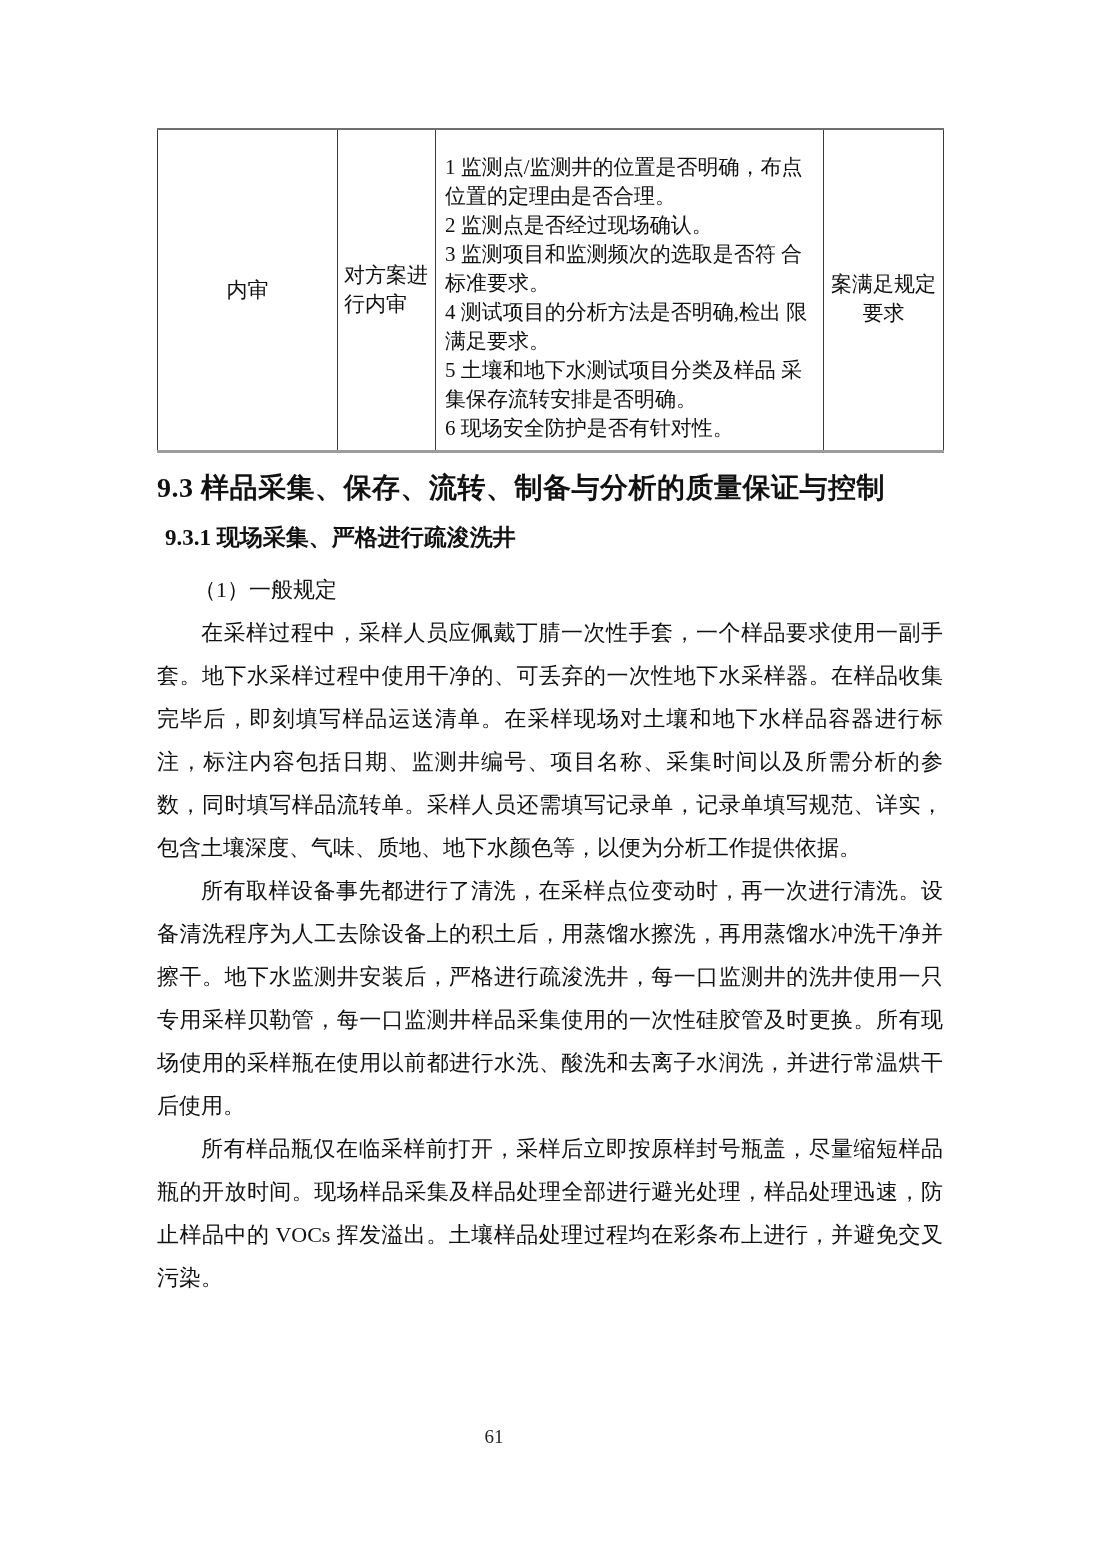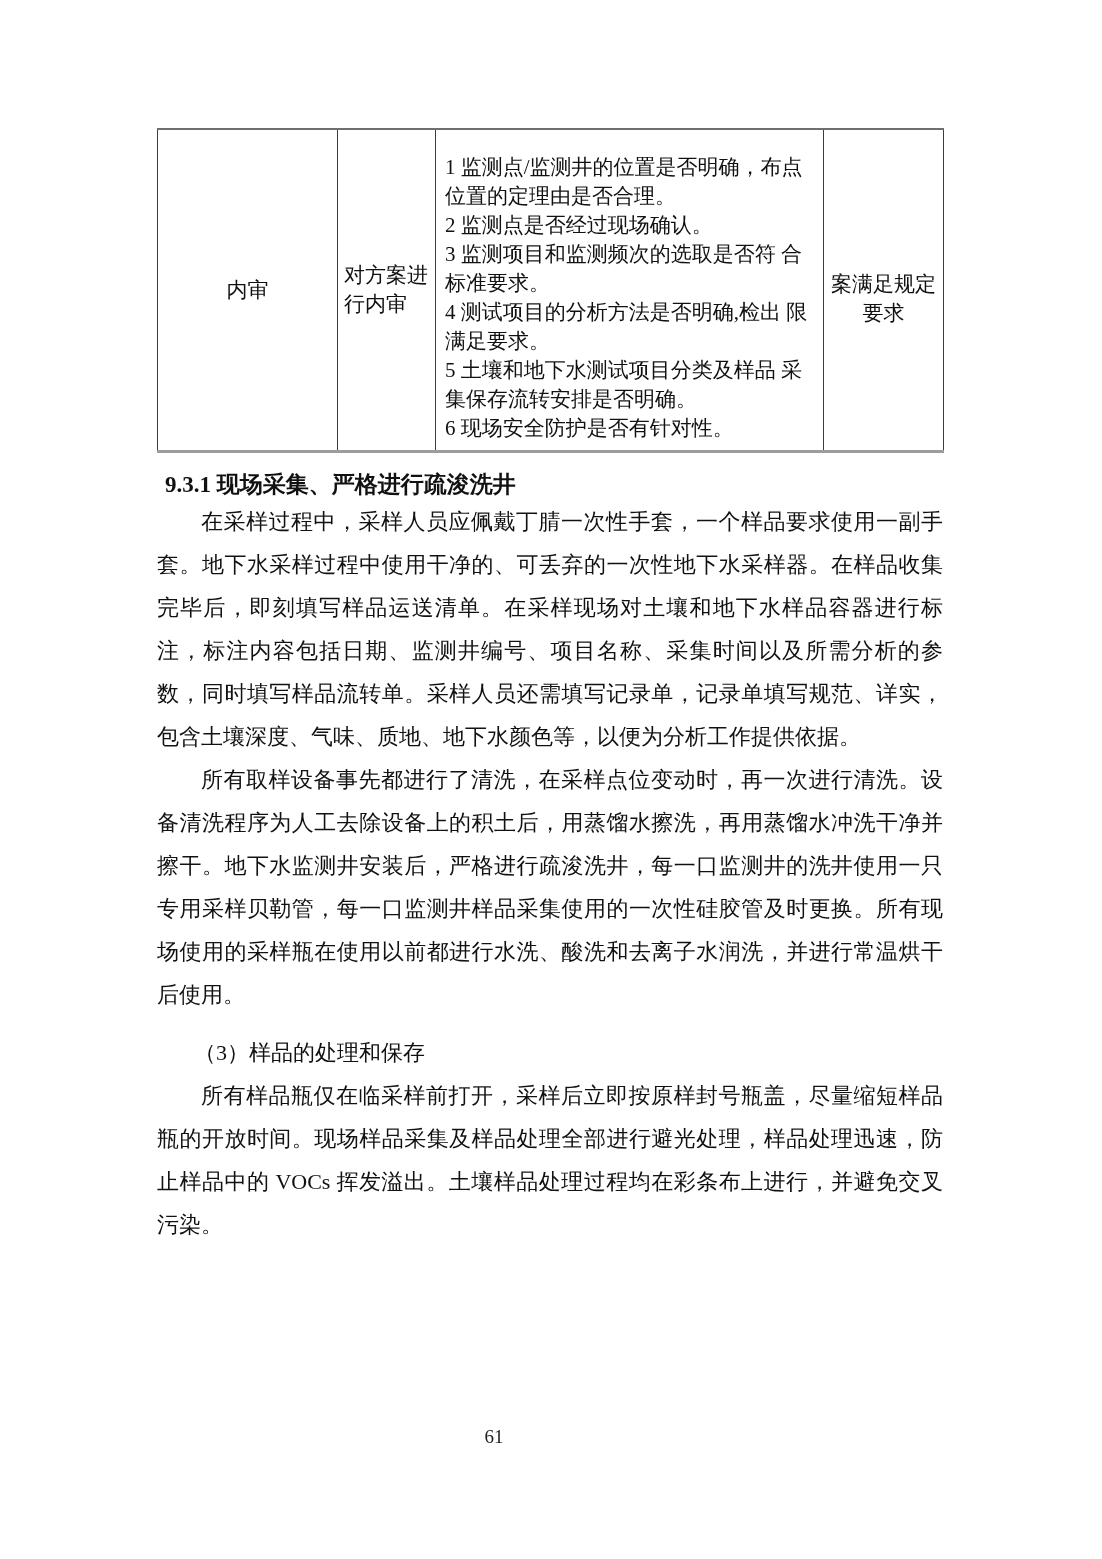--- a/index.html
+++ b/index.html
@@ -92,25 +92,26 @@
         <p>3 监测项目和监测频次的选取是否符 合标准要求。</p>
         <p>4 测试项目的分析方法是否明确,检出 限满足要求。</p>
         <p>5 土壤和地下水测试项目分类及样品 采集保存流转安排是否明确。</p>
         <p>6 现场安全防护是否有针对性。</p>
       </td>
       <td class="c4">案满足规定要求</td>
     </tr>
   </tbody>
     </table>
 
+  <h1 class="sec">9.3 样品采集、保存、流转、制备与分析的质量保证与控制</h1>
 
   <h2 class="subsec">9.3.1 现场采集、严格进行疏浚洗井</h2>
 
+  <div class="item-title">（1）一般规定</div>
   <p class="body">在采样过程中，采样人员应佩戴丁腈一次性手套，一个样品要求使用一副手套。地下水采样过程中使用干净的、可丢弃的一次性地下水采样器。在样品收集完毕后，即刻填写样品运送清单。在采样现场对土壤和地下水样品容器进行标注，标注内容包括日期、监测井编号、项目名称、采集时间以及所需分析的参数，同时填写样品流转单。采样人员还需填写记录单，记录单填写规范、详实，包含土壤深度、气味、质地、地下水颜色等，以便为分析工作提供依据。</p>
 
   <p class="body">所有取样设备事先都进行了清洗，在采样点位变动时，再一次进行清洗。设备清洗程序为人工去除设备上的积土后，用蒸馏水擦洗，再用蒸馏水冲洗干净并擦干。地下水监测井安装后，严格进行疏浚洗井，每一口监测井的洗井使用一只专用采样贝勒管，每一口监测井样品采集使用的一次性硅胶管及时更换。所有现场使用的采样瓶在使用以前都进行水洗、酸洗和去离子水润洗，并进行常温烘干后使用。</p>
 
-  <div class="item-title">（3）样品的处理和保存</div>
   <p class="body">所有样品瓶仅在临采样前打开，采样后立即按原样封号瓶盖，尽量缩短样品瓶的开放时间。现场样品采集及样品处理全部进行避光处理，样品处理迅速，防止样品中的 VOCs 挥发溢出。土壤样品处理过程均在彩条布上进行，并避免交叉污染。</p>
 
 </div>
 
 <div class="pageno">61</div>
 
 </body></html>

